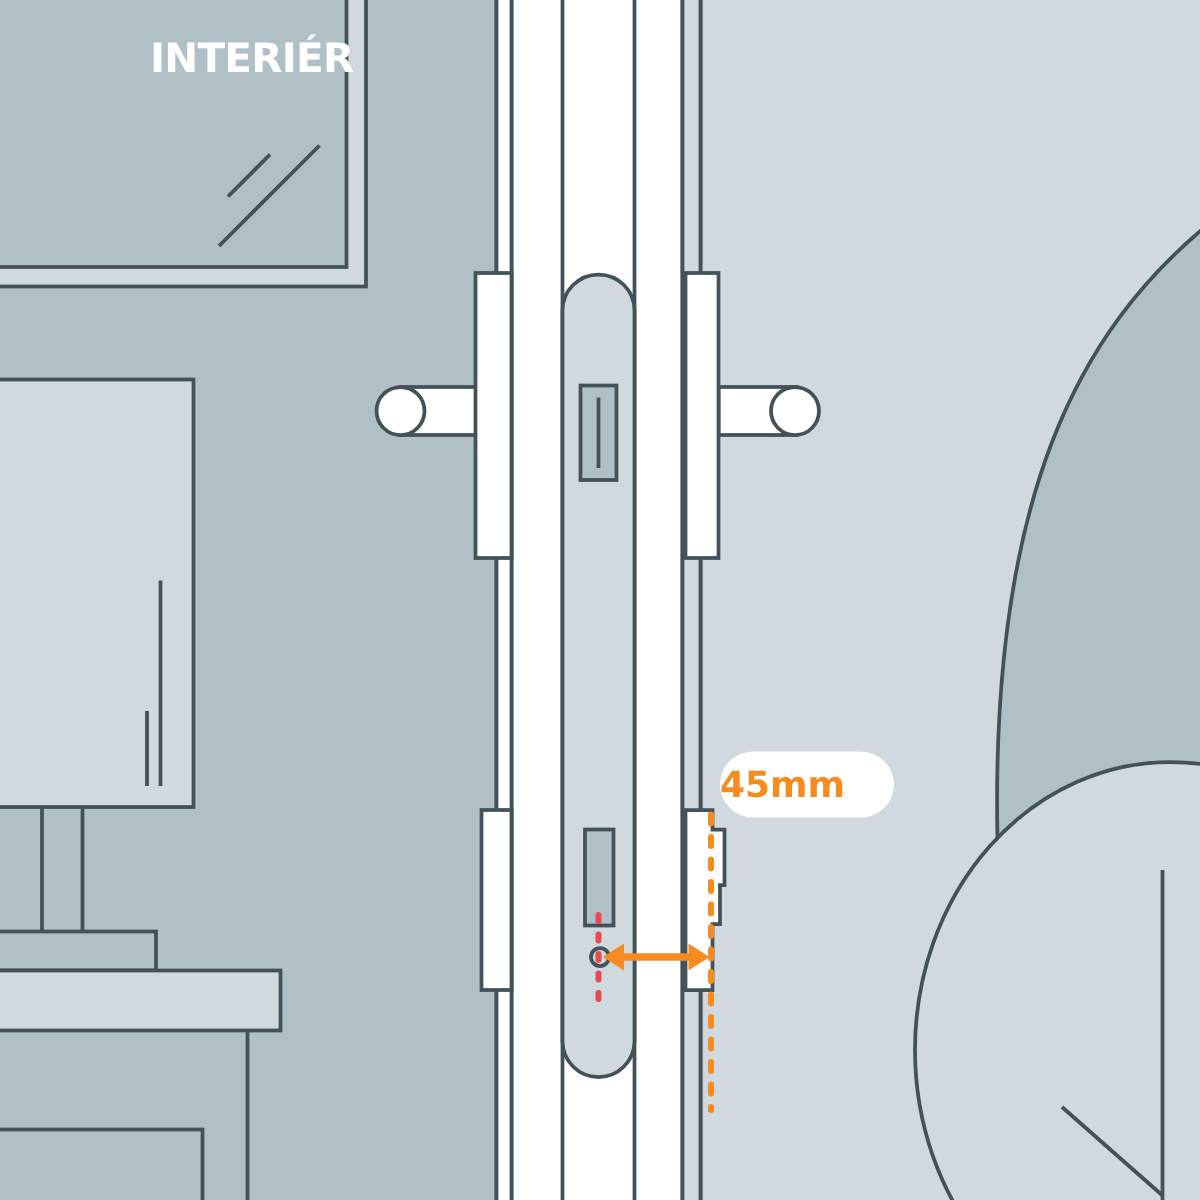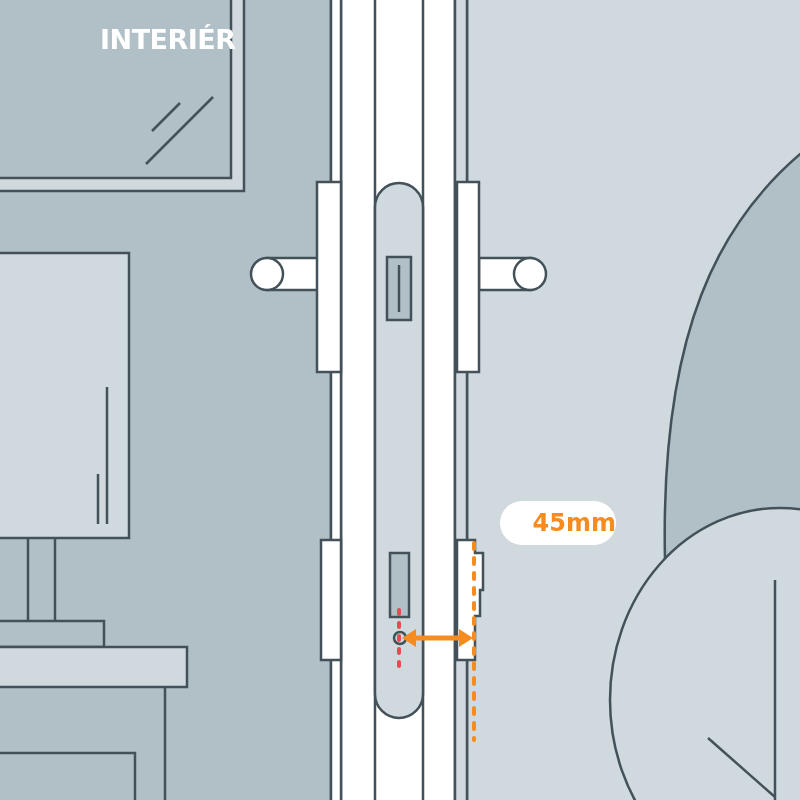--- a/index.html
+++ b/index.html
@@ -2,21 +2,21 @@
 <html><head>
 <meta charset="utf-8">
 <style>
   html, body { margin: 0; padding: 0; }
   body { width: 800px; height: 800px; overflow: hidden; background: #b1bfc6; font-family: "DejaVu Sans", sans-serif; }
   #stage { position: relative; width: 800px; height: 561px; }
   svg { position: absolute; left: 0; top: 0; }
   .label { position: absolute; top: 24px; font-family: "DejaVu Sans", sans-serif; font-weight: bold; font-size: 27px; letter-spacing: -0.5px; }
   #label-interior { left: 100px; color: #ffffff; }
   #label-exterior { left: 566px; color: #f68b1f; }
-  #badge { position: absolute; left: 500px; top: 501px; width: 116px; height: 44px; border-radius: 22px; background: #ffffff; color: #f68b1f; font-weight: bold; font-size: 24px; line-height: 44px; text-align: right; }
+  #badge { position: absolute; left: 480px; top: 501px; width: 116px; height: 44px; border-radius: 22px; background: #ffffff; color: #f68b1f; font-weight: bold; font-size: 24px; line-height: 44px; text-align: left; }
 </style>
 </head>
 <body>
 
 <div id="stage">
   <svg width="800" height="800" viewBox="0 0 800 800">
 
     <rect x="0" y="0" width="336" height="800" fill="#b1bfc6"></rect>
     <rect x="460" y="0" width="340" height="800" fill="#d0d9de"></rect>
 

